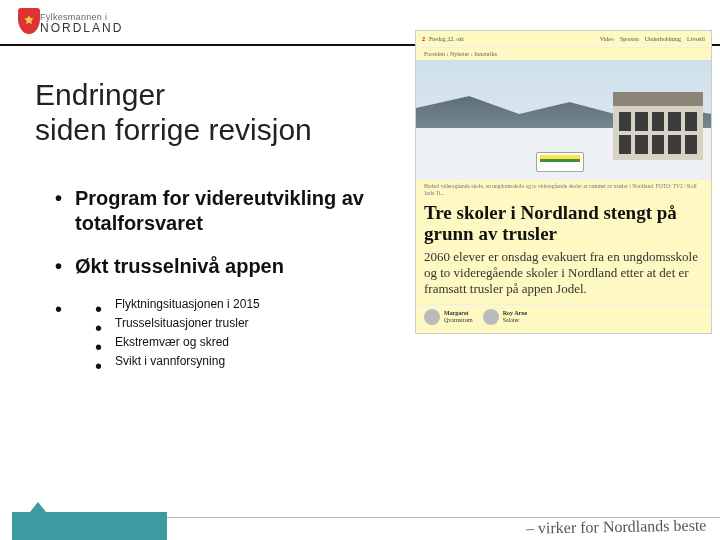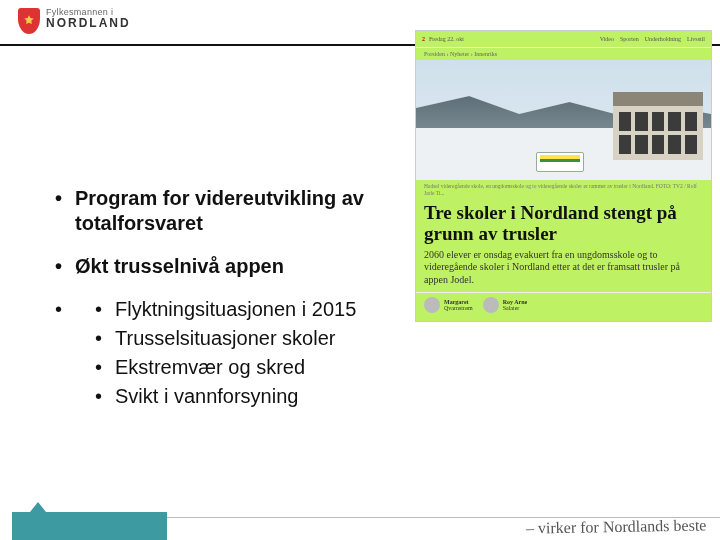--- a/index.html
+++ b/index.html
@@ -1,58 +1,58 @@
 <!DOCTYPE html>
 <html><head>
 <meta charset="utf-8">
 <style>
   html,body{margin:0;padding:0;width:720px;height:540px;font-family:Arial,Helvetica,sans-serif;color:#111;overflow:hidden;background:#fff}
   .slide{position:relative;width:720px;height:540px;box-sizing:border-box}
 
   
-  .hdr{position:absolute;left:18px;top:8px;display:flex;align-items:flex-start;gap:6px}
+  .hdr{position:absolute;left:18px;top:8px;display:flex;align-items:flex-end;}
   .shield{width:22px;height:26px;background:#d33;border-radius:3px 3px 50% 50%/3px 3px 60% 60%;position:relative;display:flex;align-items:center;justify-content:center}
   .shield svg{width:14px;height:14px}
   .brand{display:flex;flex-direction:column;line-height:1}
   .brand .l1{font-size:9px;color:#666;letter-spacing:.3px}
-  .brand .l2{font-size:12px;color:#333;font-weight:700;letter-spacing:2px}
+  .brand .l2{font-size:12px;color:#333;font-weight:400;letter-spacing:2px}
   .hrule{position:absolute;left:0;right:0;top:44px;height:2px;background:#111}
 
   
   .title{position:absolute;left:35px;top:78px;font-size:30px;line-height:1.15;font-weight:400;color:#222}
 
   
   ul.b{list-style:none;margin:16px;padding:0}
   ul.b>li{position:relative;padding-left:24px;margin-bottom:18px;font-size:20px;line-height:1.25}
   ul.b>li::before{content:"•";position:absolute;left:4px;top:0;font-size:20px}
-  ul.b.sub>li{font-size:20px;margin-bottom:4px;padding-left:24px}
+  ul.b.sub>li{font-size:12px;margin-bottom:4px;padding-left:24px}
   .bold{font-weight:700}
   .content{position:absolute;left:35px;top:170px;width:370px}
 
   
-  .news{position:absolute;right:8px;top:30px;width:295px;border:1px solid #ccc;background:#bef264;font-family:Georgia,serif}
+  .news{position:absolute;right:8px;top:30px;width:295px;border:1px solid #ccc;background:#fef9c3;font-family:Georgia,serif}
   .news .nbar{height:16px;display:flex;align-items:center;justify-content:space-between;padding:0 6px;font-size:6px;color:#555;border-bottom:1px solid #eee}
   .news .nbar .lft{display:flex;align-items:center;gap:4px}
   .news .nbar .rgt{display:flex;gap:6px}
   .news .crumb{font-size:6px;color:#666;padding:3px 8px}
   .news .photo{height:120px;position:relative;overflow:hidden}
   .sky{position:absolute;inset:0;background:linear-gradient(#cfe0ec 0%,#d9e6ef 55%,#e8eef3 55%,#f2f4f6 100%)}
   .mtn{position:absolute;bottom:48px;left:0;right:0;height:40px;background:linear-gradient(#5b6b74,#7a8a92);clip-path:polygon(0 100%,0 40%,18% 10%,35% 55%,52% 25%,70% 60%,85% 35%,100% 55%,100% 100%)}
   .mtn::after{content:"";position:absolute;inset:0;background:linear-gradient(rgba(255,255,255,.7),transparent 60%);clip-path:polygon(0 40%,18% 10%,35% 55%,52% 25%,70% 60%,85% 35%,100% 55%,100% 40%,85% 20%,70% 45%,52% 10%,35% 40%,18% 0%,0 25%)}
   .snow{position:absolute;bottom:0;left:0;right:0;height:52px;background:#eef1f4}
   .bld{position:absolute;right:8px;bottom:20px;width:90px;height:68px;background:#c9c3b6;display:grid;grid-template-rows:14px 1fr}
   .bld .roof{background:#8b8577}
   .bld .wall{background:#d8d2c4;position:relative}
   .wins{position:absolute;inset:6px 6px 6px 6px;display:grid;grid-template-columns:repeat(5,1fr);gap:4px}
   .wins i{background:#3b3b3b}
   .car{position:absolute;bottom:8px;left:120px;width:46px;height:18px;background:#fff;border:1px solid #9a9;border-radius:2px}
   .car::before{content:"";position:absolute;top:2px;left:3px;right:3px;height:7px;background:linear-gradient(#ffe54a 0 50%,#3c8f3c 50% 100%)}
   .news .cap{font-size:5.5px;color:#777;padding:3px 8px;line-height:1.2}
   .news h2{font-family:Georgia,serif;font-weight:900;font-size:19px;line-height:1.1;margin:4px 8px 4px;color:#111}
-  .news .lede{font-size:10px;color:#333;padding:0 8px 6px;line-height:1.25}
+  .news .lede{font-size:13px;color:#333;padding:0 8px 6px;line-height:1.25}
   .news .byl{display:flex;gap:10px;padding:4px 8px 8px;border-top:1px solid #eee}
   .news .byl .p{display:flex;gap:4px;align-items:center}
   .news .byl .av{width:16px;height:16px;border-radius:50%;background:#bbb}
   .news .byl .nm{font-size:6px;color:#333;line-height:1.1}
 
   
   .foot{position:absolute;left:12px;right:0;bottom:0;height:40px}
   .teal{position:absolute;left:0;bottom:0;width:155px;height:28px;background:#3c9aa0}
   .notch{position:absolute;left:18px;bottom:28px;width:0;height:0;border-left:8px solid transparent;border-right:8px solid transparent;border-bottom:10px solid #3c9aa0}
   .frule{position:absolute;left:155px;right:0;bottom:22px;height:1px;background:#bbb}
@@ -69,29 +69,33 @@
           <path fill="#f7c948" d="M12 2l2.4 5 5.6.8-4 3.9.9 5.5L12 14.8 7.1 17.2 8 11.7 4 7.8l5.6-.8z"></path>
         </svg>
     </div>
     <div class="brand">
       <span class="l1">Fylkesmannen i</span>
       <span class="l2">NORDLAND</span>
     </div>
   </div>
   <div class="hrule"></div>
 
+  <div class="title">
+    <span>Endringer</span><br>
+    <span>siden forrige revisjon</span>
+  </div>
 
   <div class="content">
     <ul class="b">
       <li class="bold">Program for videreutvikling av totalforsvaret</li>
       <li class="bold">Økt trusselnivå appen</li>
       <li>
         <ul class="b sub" style="margin-top:6px">
           <li>Flyktningsituasjonen i 2015</li>
-          <li>Trusselsituasjoner skoler</li>
+          <li>Trusselsituasjoner trusler</li>
           <li>Ekstremvær og skred</li>
           <li>Svikt i vannforsyning</li>
         </ul>
       </li>
     </ul>
   </div>
 
   <div class="news">
     <div class="nbar">
       <div class="lft">

